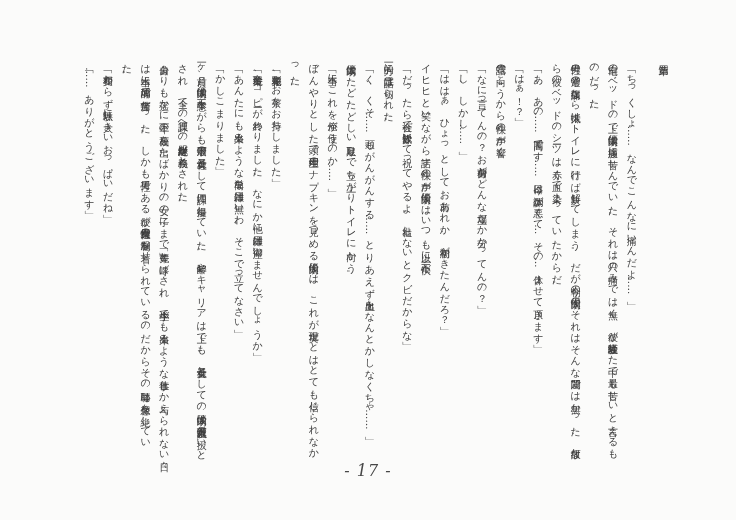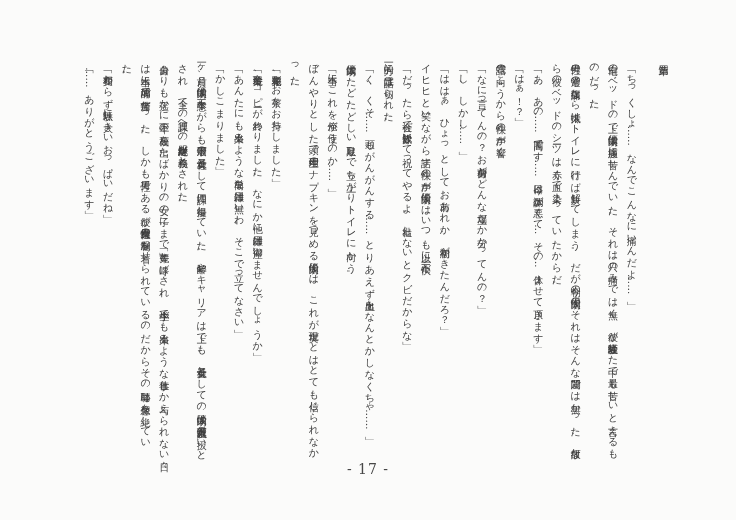--- a/index.html
+++ b/index.html
@@ -44,23 +44,24 @@
   }
   .indent {
     text-indent: 1em;
   }
   .page-number {
     position: absolute;
     top: 461px;
     left: 0;
     width: 100%;
     text-align: center;
-    font-size: 14px;
+    font-size: 16px;
     letter-spacing: 1px;
     color: #474747;
+    font-style: italic;
   }
 </style>
 </head>
 <body>
 
 <div class="page">
 
   <div class="text-block">
     <h2 class="chapter">第四章</h2>
 

